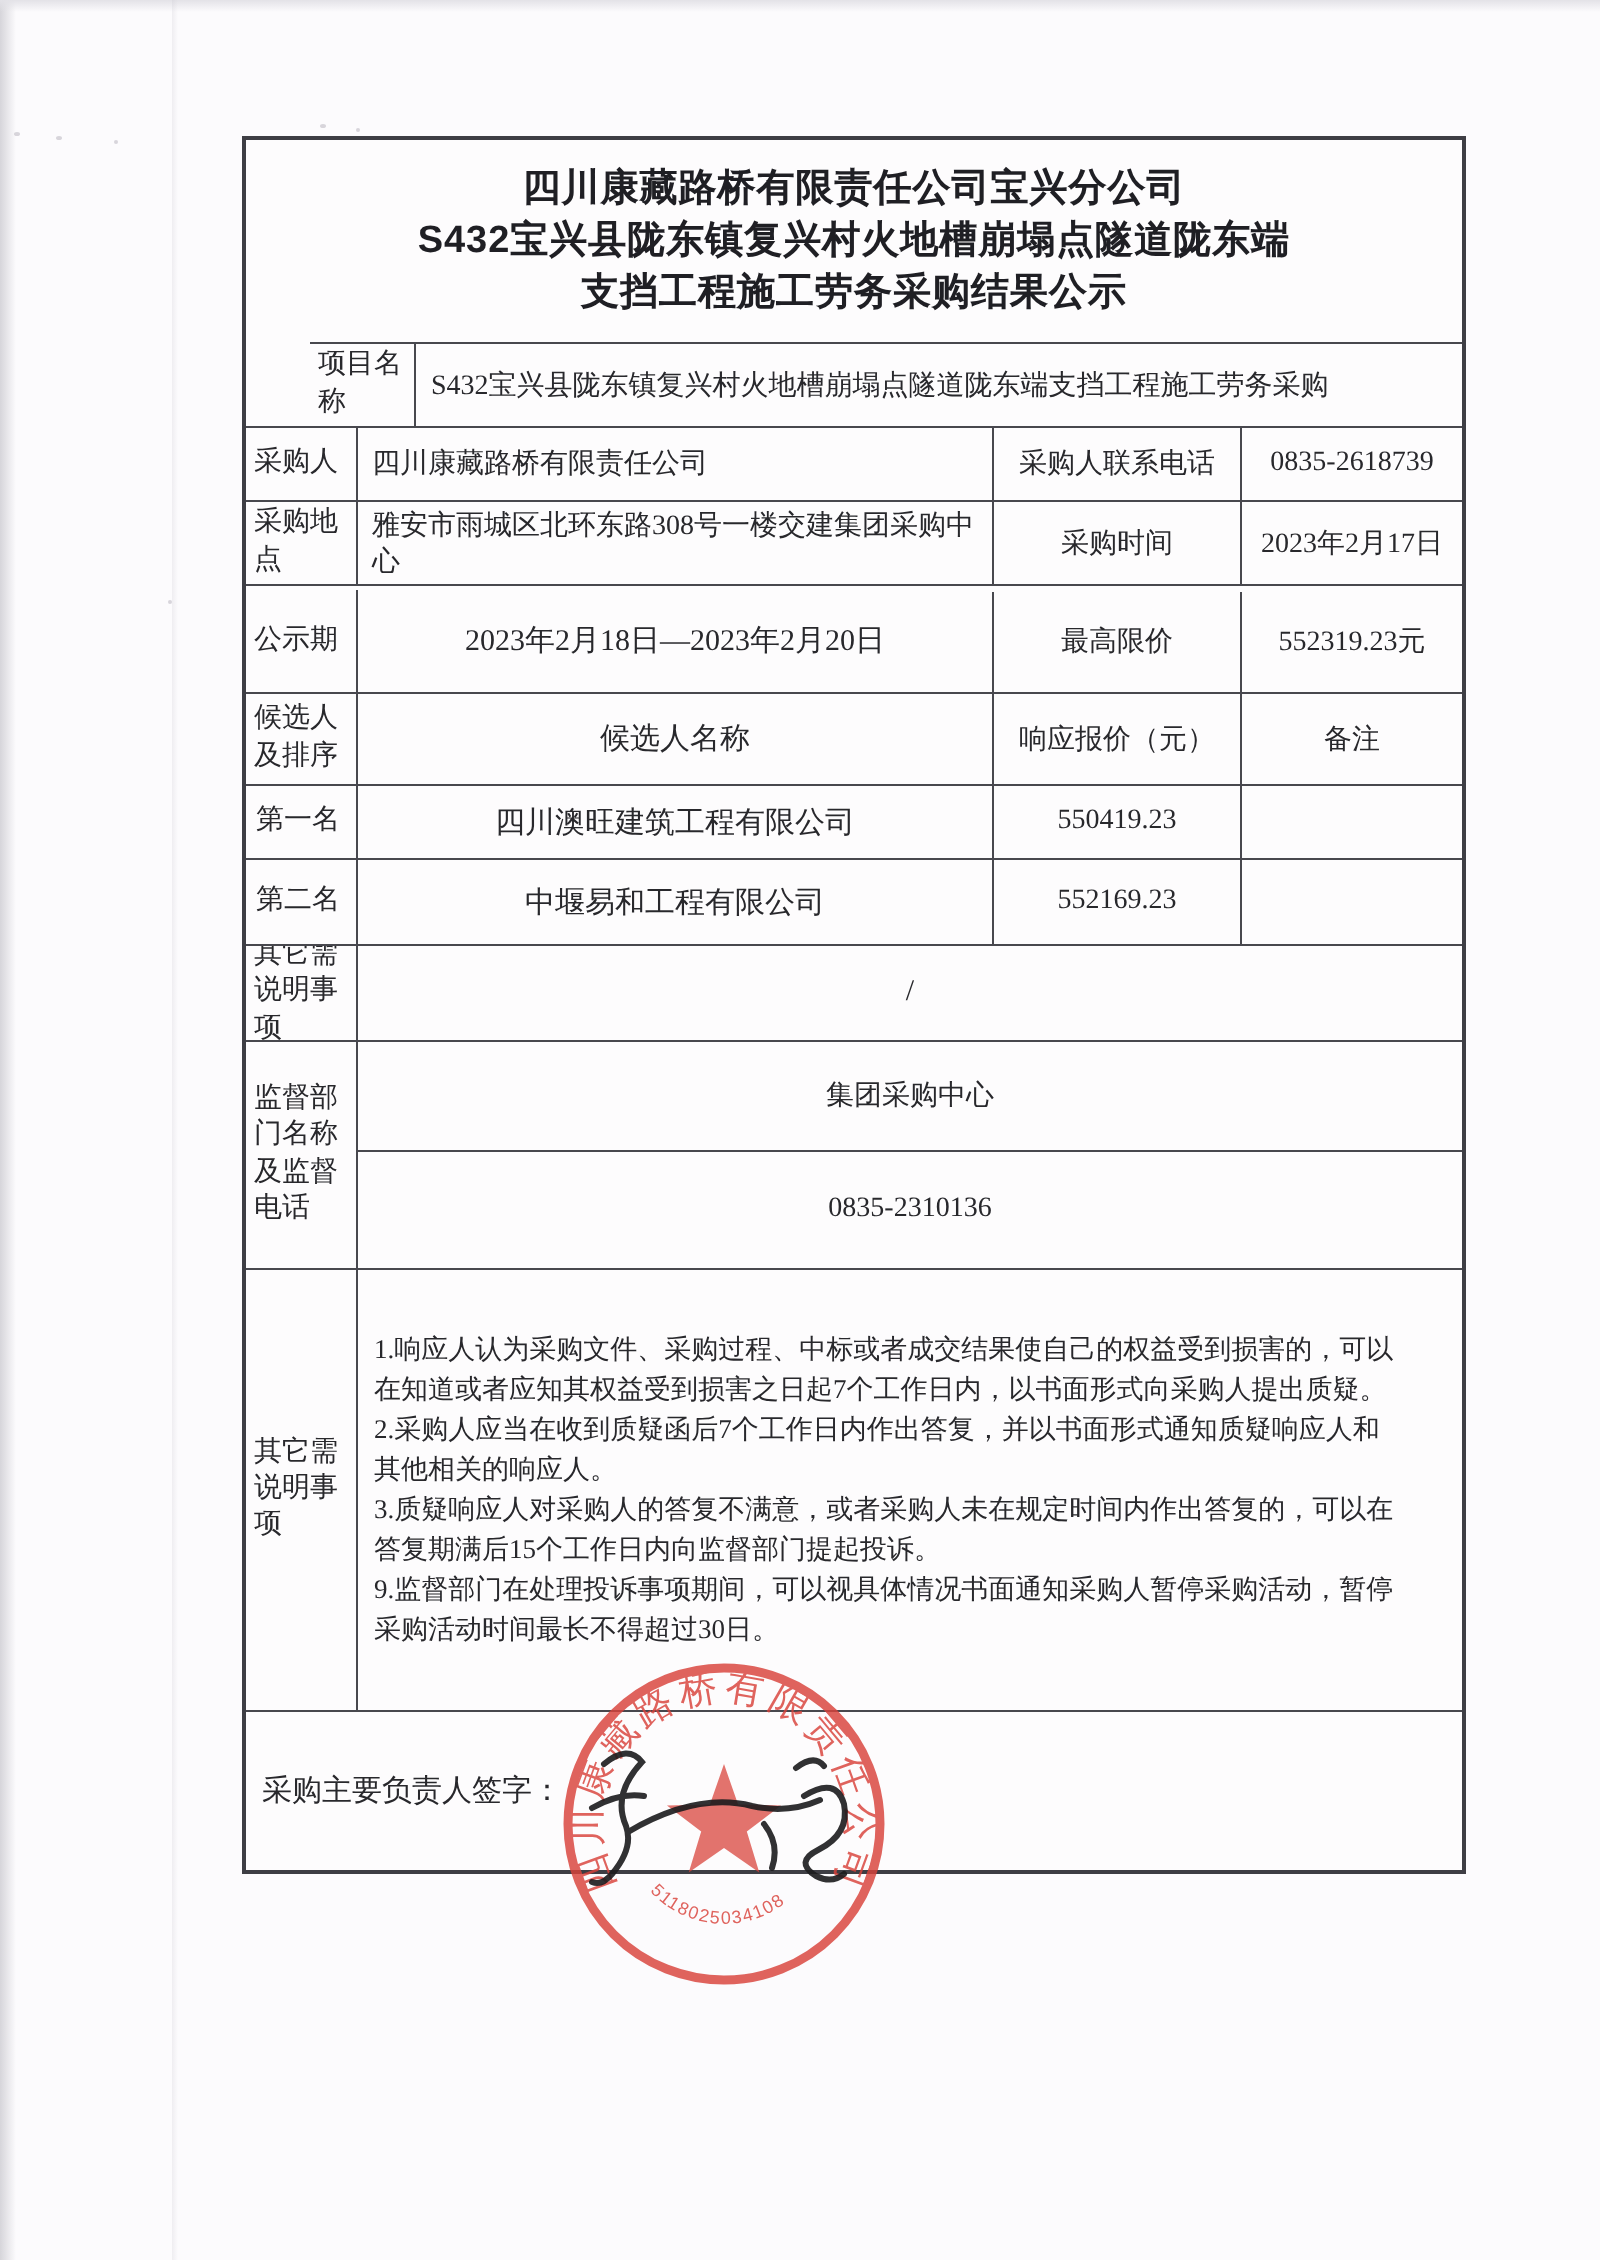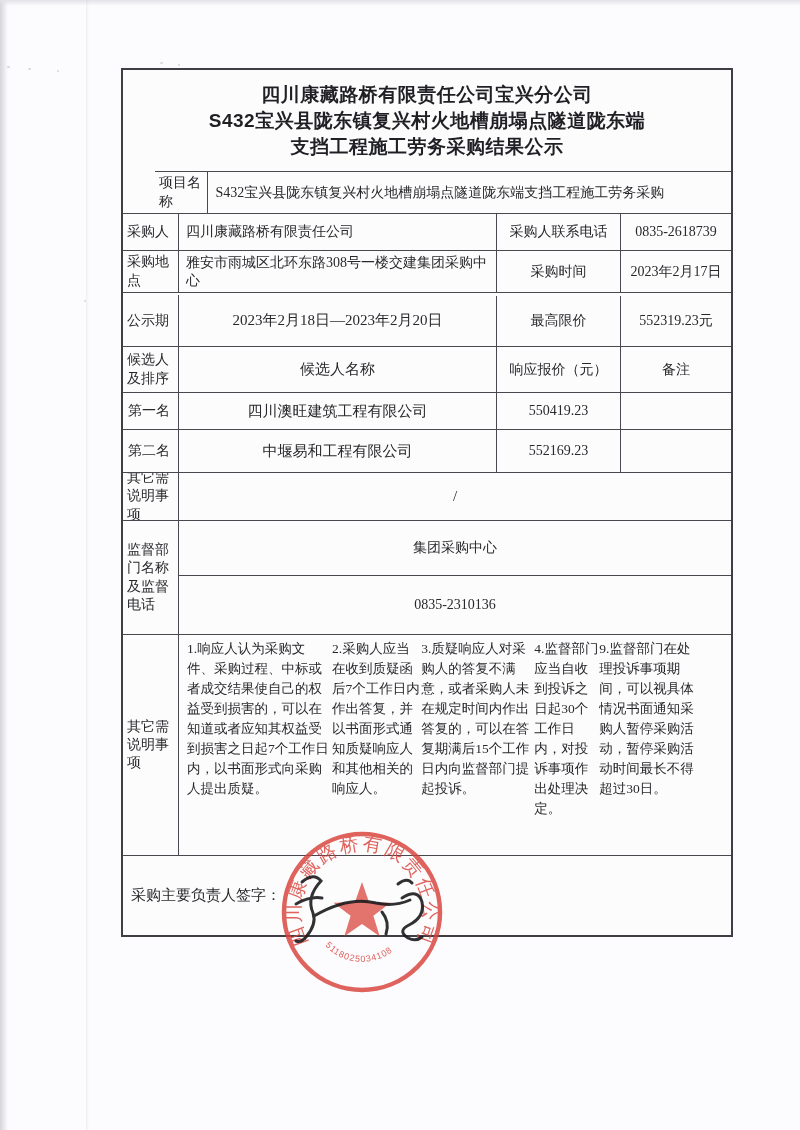--- a/index.html
+++ b/index.html
@@ -43,21 +43,21 @@
   .title-cell{width:100%;flex-direction:column;justify-content:center;align-items:center;
     font-family:"Liberation Sans","DejaVu Sans",sans-serif;
     font-weight:bold;font-size:19px;line-height:26px;letter-spacing:.5px;color:#1f1f24;}
 
   .sup-stack{width:553px;display:flex;flex-direction:column;padding:0;}
   .sup-sub{box-sizing:border-box;display:flex;align-items:center;justify-content:center;
     font-size:14px;width:100%;}
   .sup-sub-1{height:54px;}
   .sup-sub-2{height:58.5px;border-top:1.5px solid #48484e;}
 
-  .notice-cell{width:531px;flex-direction:row;justify-content:center;align-items:flex-start;
+  .notice-cell{width:531px;flex-direction:column;justify-content:center;align-items:center;
     padding:4px 8px;}
   .notice-cell p{margin:0;font-size:13.5px;line-height:1.48;text-align:left;}
 
   .sig-row .cell{justify-content:flex-start;padding-left:8px;font-size:15px;}
 
   
   .seal-wrap{position:absolute;left:250px;top:820px;width:230px;height:190px;pointer-events:none;}
 </style>
 </head>
 <body>
@@ -141,21 +141,20 @@
       <div class="sup-sub sup-sub-2">0835-2310136</div>
     </div>
   </div>
 
   <div class="t-row" style="height:221px;">
     <div class="cell c-label">其它需说明事项</div>
     <div class="cell notice-cell">
       <p>1.响应人认为采购文件、采购过程、中标或者成交结果使自己的权益受到损害的，可以在知道或者应知其权益受到损害之日起7个工作日内，以书面形式向采购人提出质疑。</p>
       <p>2.采购人应当在收到质疑函后7个工作日内作出答复，并以书面形式通知质疑响应人和其他相关的响应人。</p>
       <p>3.质疑响应人对采购人的答复不满意，或者采购人未在规定时间内作出答复的，可以在答复期满后15个工作日内向监督部门提起投诉。</p>
-      <p>4.监督部门应当自收到投诉之日起30个工作日内，对投诉事项作出处理决定。</p>
       <p>9.监督部门在处理投诉事项期间，可以视具体情况书面通知采购人暂停采购活动，暂停采购活动时间最长不得超过30日。</p>
     </div>
   </div>
 
   <div class="t-row sig-row" style="height:80px;">
     <div class="cell" style="width:100%;">采购主要负责人签字：</div>
   </div>
 
 </div>
 

